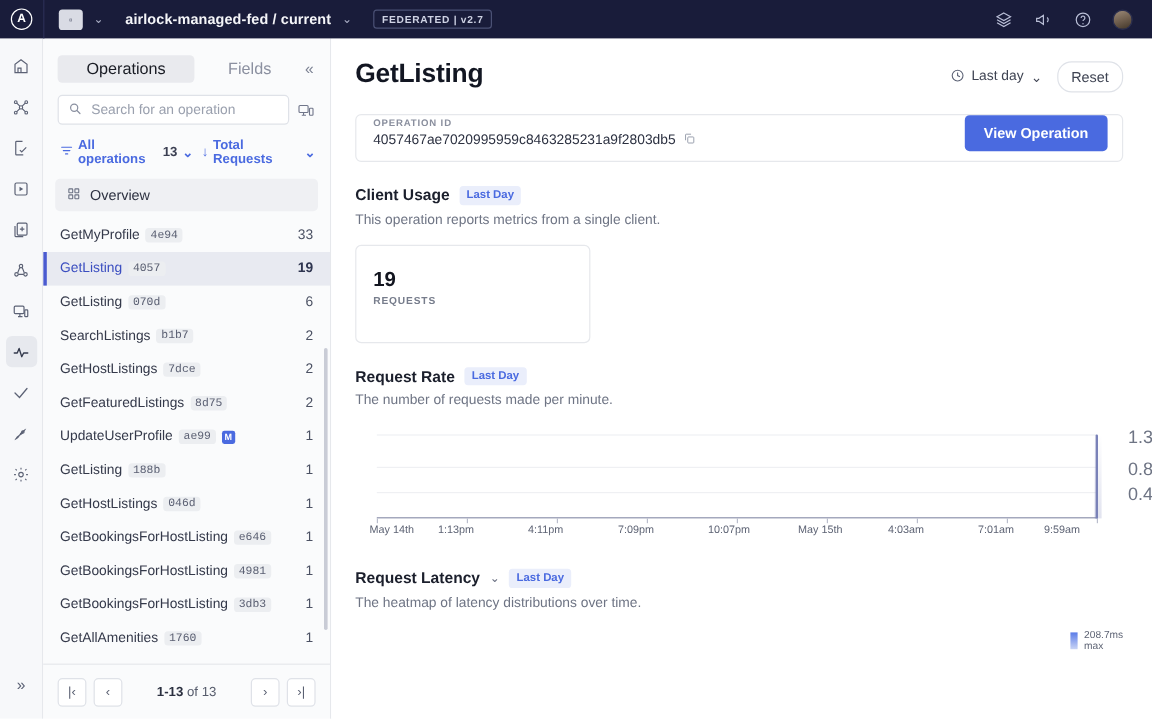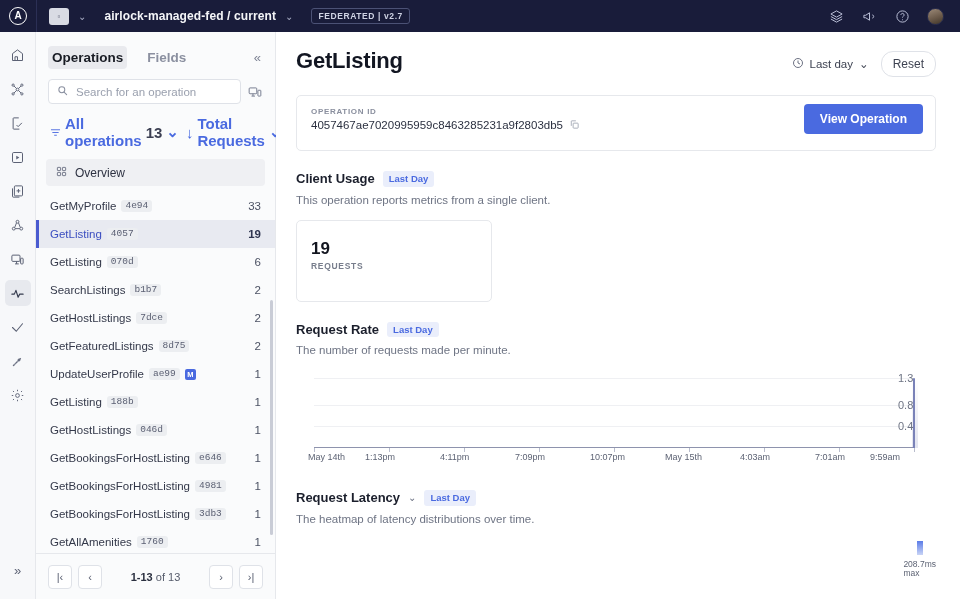--- a/index.html
+++ b/index.html
@@ -62,39 +62,39 @@
   .rail-bottom { margin-top:auto; margin-bottom:16px; }
 
   
   .sidebar {
     position:absolute; top:32px; left:36px; width:240px; height:567px;
     background:#fafbfc; border-right:1px solid #e6e8ec;
     display:flex; flex-direction:column;
   }
   .sb-tabs { display:flex; align-items:center; padding:14px 12px 0 12px; }
   .sb-tab {
-    font-size:13.5px; font-weight:bold; color:#8b90a0;
-    padding:4px 4px; border-radius:4px; margin-right:16px;
+    font-size:13.5px; font-weight:normal; color:#8b90a0;
+    padding:4px 24px; border-radius:4px; margin-right:4px;
   }
   .sb-tab.active { background:#e9eaee; color:#191c24; }
   .sb-collapse { margin-left:auto; color:#7c8293; font-size:13px; padding-right:2px; }
 
   .sb-search-row { display:flex; align-items:center; padding:10px 12px 0 12px; gap:6px; }
   .sb-search {
     flex:1; height:25px; background:#fff; border:1px solid #dfe2e8; border-radius:4px;
     display:flex; align-items:center; padding:0 8px; gap:6px;
   }
   .sb-search input {
     border:none; outline:none; flex:1; font-family:inherit;
     font-size:11.5px; color:#4a4f5e; background:transparent;
   }
   .sb-search input::placeholder { color:#9aa0ae; }
   .sb-client-btn { width:22px; height:22px; display:flex; align-items:center; justify-content:center; color:#70768a; }
 
-  .sb-filters { display:flex; align-items:center; gap:7px; padding:11px 12px 0 14px; color:#4a6ae0; font-size:15px; font-weight:bold; }
+  .sb-filters { display:flex; align-items:center; gap:7px; padding:11px 12px 0 14px; color:#4a6ae0; font-size:11px; font-weight:bold; }
   .sb-filters .grp { display:flex; align-items:center; gap:4px; }
   .sb-count { color:#3b3f52; }
 
   .sb-overview {
     margin:10px 10px 0 10px; height:27px; border-radius:4px; background:#eff0f3;
     display:flex; align-items:center; gap:8px; padding:0 10px;
     font-size:12px; color:#2e3242;
   }
 
   .sb-list { flex:1; overflow:hidden; position:relative; margin-top:6px; }
@@ -149,21 +149,21 @@
   .tabs { display:flex; gap:26px; margin-top:14px; border-bottom:1px solid #e6e8ec; }
   .tab { font-size:12px; color:#8b90a0; padding-bottom:8px; position:relative; }
   .tab.active { color:#1b1f2c; font-weight:bold; }
   .tab.active::after {
     content:""; position:absolute; left:0; right:0; bottom:-1px; height:2.5px; background:#4a5bd0; border-radius:2px;
   }
 
   .content { padding:18px 24px 0 20px; }
   .card {
     border:1px solid #e6e8ec; border-radius:5px; background:#fff;
-    display:flex; align-items:center; padding:4px 12px 12px 14px; height:56px;
+    display:flex; align-items:center; padding:4px 12px 12px 14px; height:40px;
   }
   .opid-label { font-size:8px; letter-spacing:.7px; color:#8a8f9e; font-weight:bold; }
   .opid-val { font-size:11.5px; color:#2b3040; margin-top:3px; display:flex; align-items:center; gap:6px; }
   .copy-ico { color:#9aa0ae; font-size:11px; }
   .view-op-btn {
     margin-left:auto; background:#4a6ae0; color:#fff; border:none; border-radius:4px;
     font-family:inherit; font-size:12px; font-weight:bold; padding:8px 16px;
   }
 
   .section { margin-top:20px; }
@@ -188,24 +188,24 @@
   .chart-wrap { position:relative; margin-top:14px; height:100px; }
   .plot { position:absolute; left:18px; top:0; width:600px; height:78px; }
   .gridline { position:absolute; left:0; right:0; height:1px; background:#eff0f3; }
   .axis-line { position:absolute; left:0; right:0; bottom:0; height:1.2px; background:#8e93ad; }
   .tick { position:absolute; bottom:-4px; width:1px; height:4px; background:#b9bdcc; }
   .spike {
     position:absolute; bottom:0; width:2px; background:#7a82b8;
     border-radius:1px 1px 0 0;
   }
   .spike-glow { position:absolute; bottom:0; width:6px; background:linear-gradient(to top, rgba(122,130,184,.22), rgba(122,130,184,0)); }
-  .ylabel { position:absolute; left:602px; font-size:11px; color:#6e7484; }
+  .ylabel { position:absolute; left:644px; font-size:15px; color:#6e7484; }
   .xlabel { position:absolute; top:82px; font-size:9px; color:#5d6374; white-space:nowrap; }
 
-  .legend { position:absolute; right:0; display:flex; align-items:center; gap:5px;flex-direction:column; }
+  .legend { position:absolute; right:0; display:flex; align-items:center; gap:5px; }
   .legend-bar { width:6px; height:14px; background:linear-gradient(to bottom,#5b7ce8,#c9d4f5); }
   .legend-txt { font-size:8.5px; color:#5d6374; line-height:1.15; }
 </style>
 </head>
 <body>
 
 <div class="app">
 
   <div class="topbar">
     <div class="logo-wrap">

